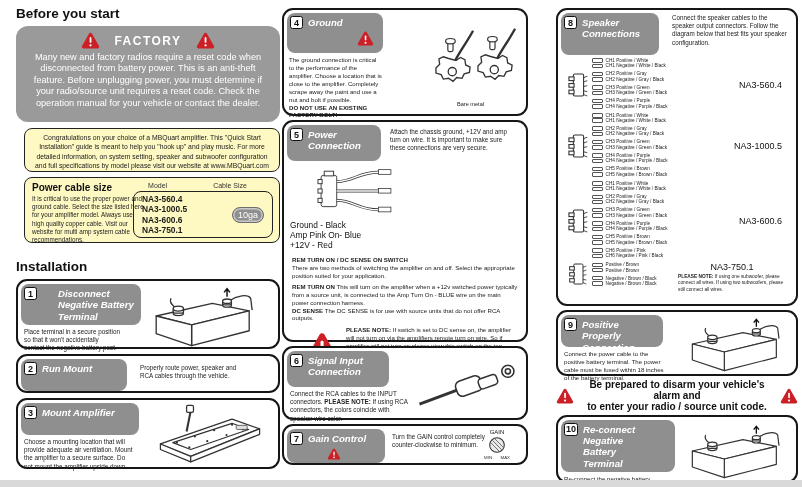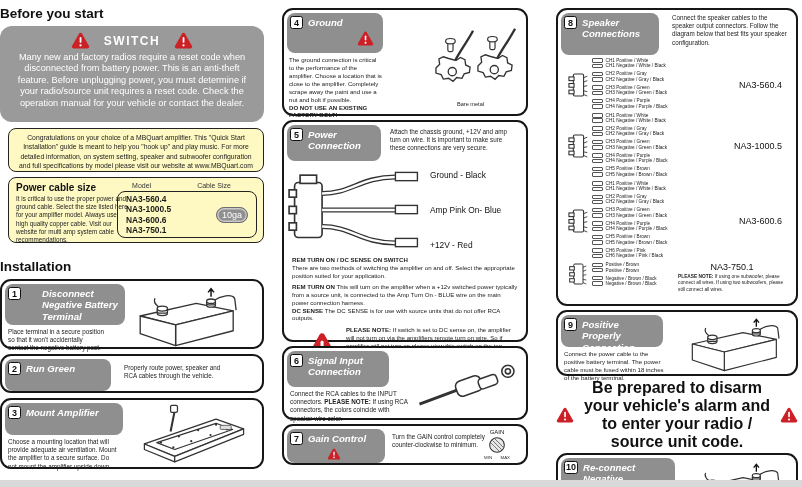--- a/index.html
+++ b/index.html
@@ -1,19 +1,19 @@
 <!DOCTYPE html>
 <html><head>
 <meta charset="utf-8">
 <style>
   html,body{margin:0;padding:0;background:#fff;}
   #page{position:relative;width:802px;height:487px;background:#fff;overflow:hidden;
         font-family:"Liberation Sans", sans-serif;color:#1a1a1a;}
   .col{position:absolute;}
-  #col-left{left:0;top:6px;width:264px;}
+  #col-left{left:16px;top:6px;width:264px;}
   #col-mid{left:282px;top:8px;width:246px;}
   #col-right{left:556px;top:8px;width:242px;}
   h1.sec{font-size:13.5px;font-weight:bold;margin:0 0 5px 0;color:#111;}
   .box{border:2px solid #161616;border-radius:11px;background:#fff;position:relative;box-sizing:border-box;}
   .thinbox{border:1.5px solid #222;border-radius:8px;background:#fef9c3;position:relative;box-sizing:border-box;margin-left:8px;}
   
   .caution{background:#9a9a9a;border-radius:12px;color:#fff;text-align:center;
            padding:6px 9px 9px 9px;box-sizing:border-box;}
   .caution-head{display:flex;align-items:center;justify-content:center;gap:14px;margin-bottom:3px;}
   .caution-title{font-weight:bold;font-size:12px;letter-spacing:1.5px;}
@@ -39,21 +39,21 @@
   .wirelab{font-size:8.4px;color:#111;}
   .wire-row{display:flex;align-items:center;font-size:4.7px;line-height:5.4px;color:#222;white-space:nowrap;}
   .wire-row::before{content:"";width:9px;height:2.5px;border:0.8px solid #555;background:#fff;
                     margin-right:2.5px;flex:none;border-radius:1px;}
   .wire-list>div:nth-child(even){margin-bottom:2.6px;}
   .model-row{display:flex;align-items:center;gap:4px;margin:0 6px 1px 8px;}
   .model-name{font-size:9px;color:#111;margin-left:auto;margin-right:8px;}
   .note-sm{font-size:4.8px;line-height:1.3;color:#222;width:108px;}
   
   .banner{display:flex;align-items:center;gap:4px;margin:3px 0 2px 0;}
-  .banner-text{flex:1;text-align:center;font-weight:bold;font-size:16px;line-height:1.12;color:#111;}
+  .banner-text{flex:1;text-align:center;font-weight:bold;font-size:10px;line-height:1.12;color:#111;}
   .knob-label{font-size:6px;text-align:center;color:#111;}
   .minmax{display:flex;justify-content:space-between;font-size:4.4px;color:#333;width:26px;margin:0 auto;}
   #footer-strip{position:absolute;left:0;right:0;bottom:0;height:7px;background:#d9d9d9;}
   .abs{position:absolute;}
   svg.art{display:block;}
 </style>
 </head>
 <body>
 
 <svg width="0" height="0" style="position:absolute">
@@ -161,21 +161,21 @@
 <div id="page">
 
   <div class="col" id="col-left">
     <h1 class="sec">Before you start</h1>
 
     <div class="caution" style="height:96px;">
       <div class="caution-head">
         <span class="tri"><svg width="19" height="17">
               <use href="#warn-tri"></use>
             </svg></span>
-        <span class="caution-title">SWITCH</span>
+        <span class="caution-title">FACTORY</span>
         <span class="tri"><svg width="19" height="17">
               <use href="#warn-tri"></use>
             </svg></span>
       </div>
       <div class="caution-body">Many new and factory radios require a reset code when disconnected from battery power. This is an anti-theft feature. Before unplugging power, you must determine if your radio/source unit requires a reset code. Check the operation manual for your vehicle or contact the dealer.</div>
     </div>
 
     <div class="thinbox" style="margin-top:6px;padding:4px 9px;font-size:6.8px;line-height:1.38;text-align:center;height:44px;">
       <span>Congratulations on your choice of a MBQuart amplifier.  This "Quick Start Installation" guide is meant to help you "hook up" and play music. For more detailed information, on system setting, speaker and subwoofer configuration and full specifications by model please visit our website at www.MBQuart.com</span>
     </div>
@@ -207,21 +207,21 @@
       </div>
       <div class="tiny" style="margin:1px 6px;width:96px;">Place terminal in a secure position so that it won't accidentally contact the negative battery post.</div>
       <svg class="art abs" style="right:4px;top:4px;" width="150" height="62" viewBox="0 0 160 84">
           <use href="#battery"></use>
         </svg>
     </div>
 
     <div class="box" style="height:39px;margin-top:5px;">
       <div class="chip" style="width:96px;height:26px;">
         <span class="badge">2</span>
-        <span class="chip-title">Run Green</span>
+        <span class="chip-title">Run Mount</span>
       </div>
       <div class="tiny abs" style="left:122px;top:8px;width:110px;">Properly route power, speaker and RCA cables through the vehicle.</div>
     </div>
 
     <div class="box" style="height:71px;margin-top:5px;">
       <div class="chip" style="width:108px;height:26px;">
         <span class="badge">3</span>
         <span class="chip-title">Mount Amplifier</span>
       </div>
       <div class="tiny" style="margin:3px 6px;width:110px;">Choose a mounting location that will provide adequate air ventilation. Mount the amplifier to a secure surface. Do not mount the amplifier upside down.</div>
@@ -259,21 +259,21 @@
     </div>
 
     <div class="box" style="height:222px;margin-top:4px;">
       <div style="display:flex;">
         <div class="chip" style="width:84px;height:30px;flex:none;">
           <span class="badge">5</span>
           <span class="chip-title">Power Connection</span>
         </div>
         <div class="tiny" style="margin:6px 8px 0 6px;">Attach the chassis ground, +12V and amp turn on wire. It is important to make sure these connections are very secure.</div>
       </div>
-      <div style="display:flex;align-items:stretch;margin:2px 6px 0 2px;height:88px;">
+      <div style="display:flex;align-items:stretch;margin:2px 6px 0 2px;height:88px;flex-direction:column;">
         <svg class="art" width="140" height="88" viewBox="0 0 150 96">
             <use href="#harness"></use>
           </svg>
         <div style="display:flex;flex-direction:column;justify-content:space-between;padding:4px 0 4px 4px;">
           <span class="wirelab">Ground - Black</span>
           <span class="wirelab">Amp Pink On- Blue</span>
           <span class="wirelab">+12V - Red</span>
         </div>
       </div>
       <div class="tiny" style="margin:2px 8px 0 8px;font-size:6.1px;">

